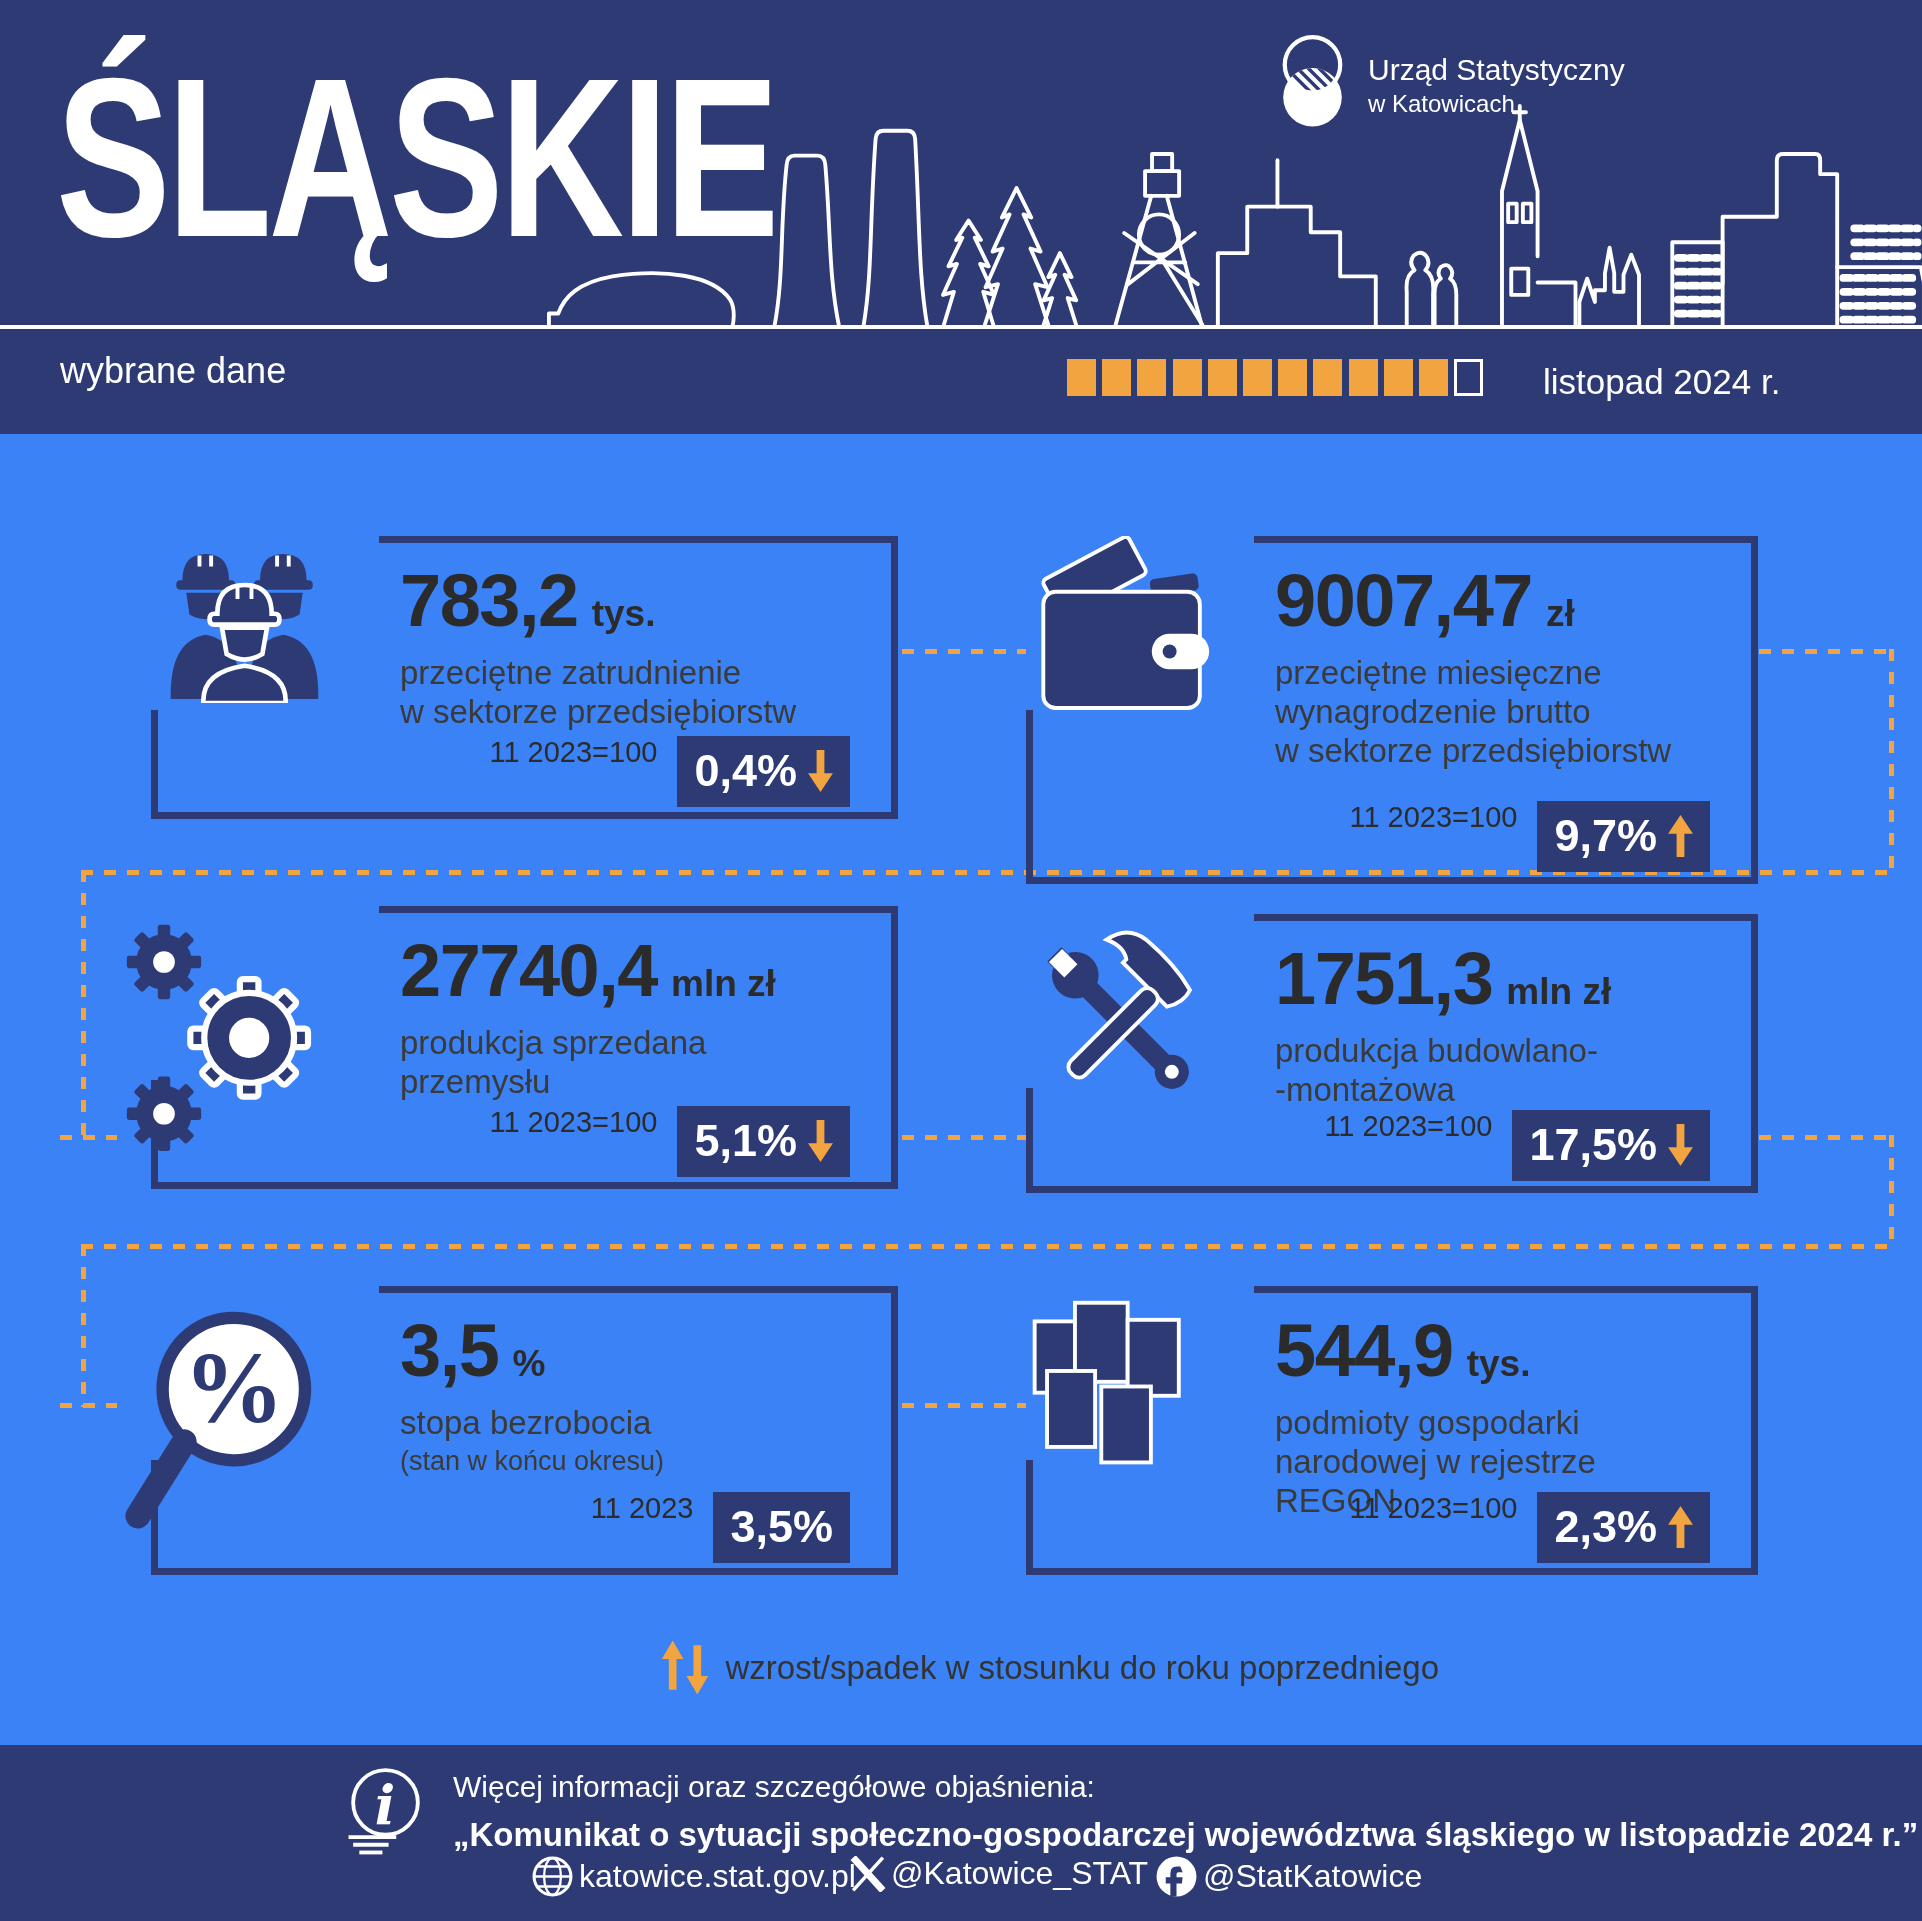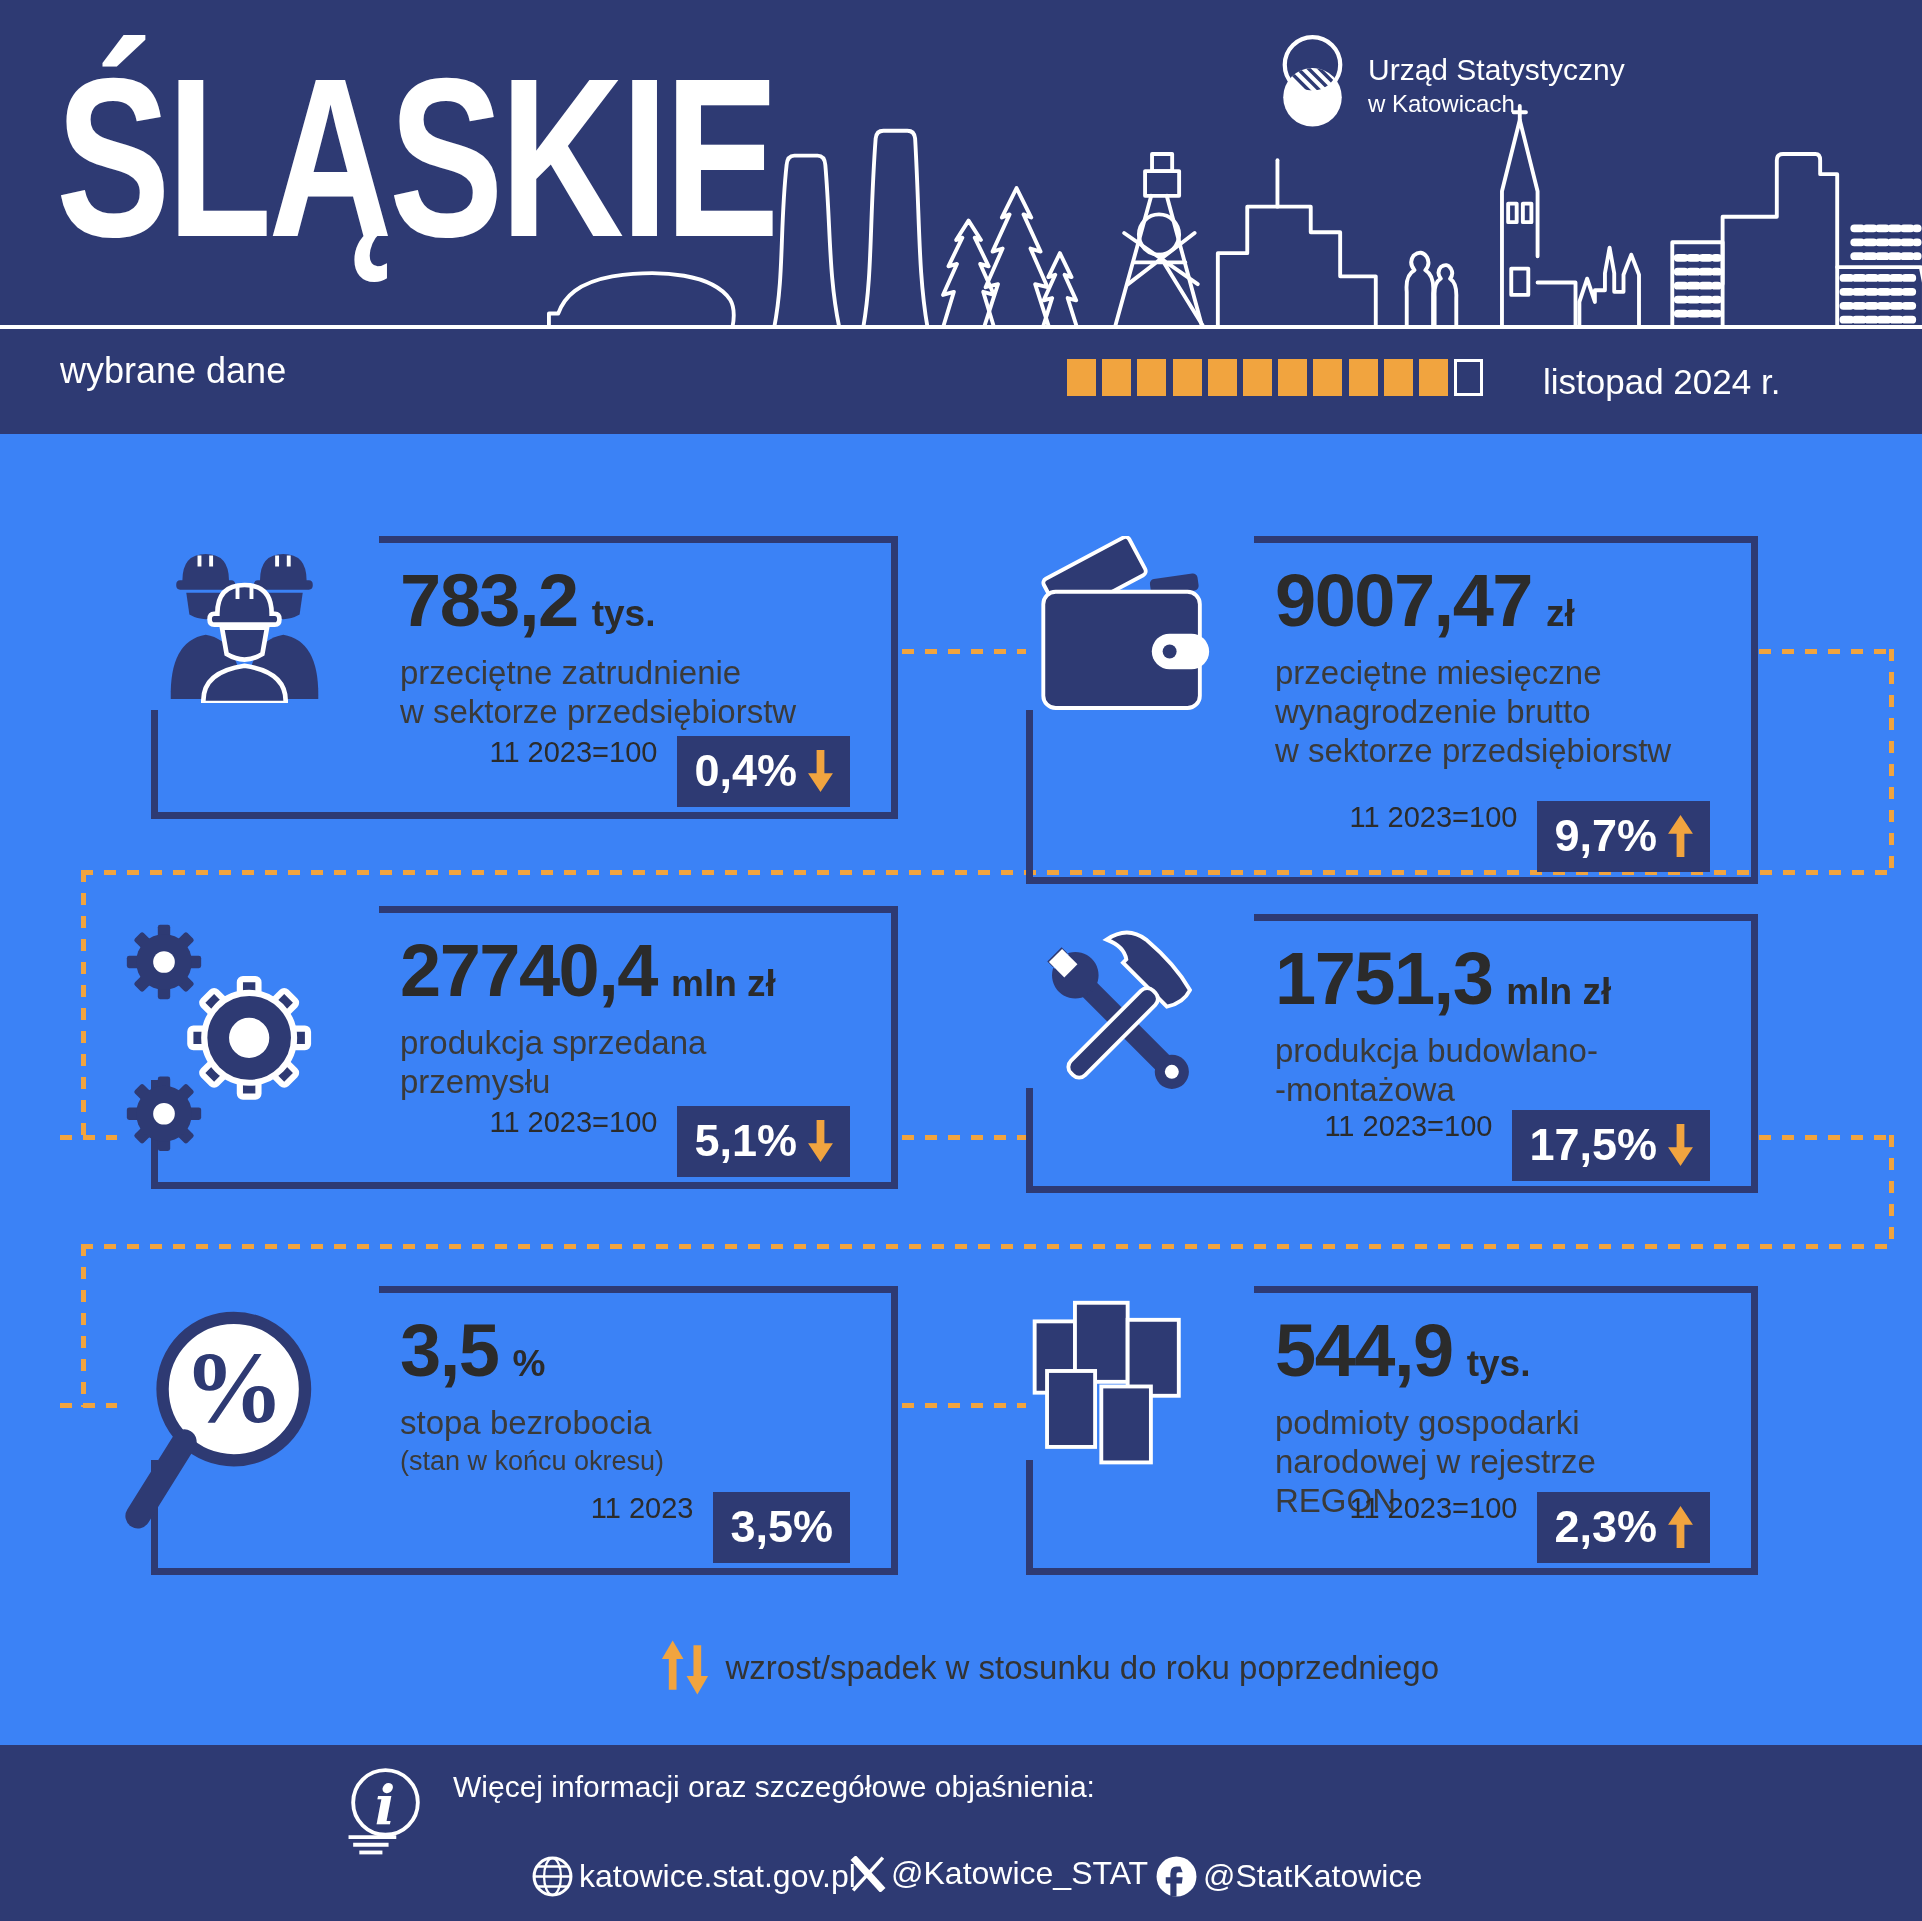--- a/index.html
+++ b/index.html
@@ -424,20 +424,21 @@
       <circle cx="50" cy="52" r="42" fill="none" stroke="#ffffff" stroke-width="5"></circle>
       <text x="36" y="80" font-family="DejaVu Serif, serif" font-style="italic" font-weight="bold" font-size="70" fill="#ffffff">i</text>
       <g stroke="#ffffff" stroke-width="5">
         <line x1="2" y1="97" x2="64" y2="97"></line>
         <line x1="8" y1="107" x2="54" y2="107"></line>
         <line x1="16" y1="117" x2="46" y2="117"></line>
       </g>
     </svg>
     <div class="footer-texts">
       <div class="foot-line1">Więcej informacji oraz szczegółowe objaśnienia:</div>
+      <div class="foot-line2">„Komunikat o sytuacji społeczno-gospodarczej województwa śląskiego w listopadzie 2024 r.”</div>
     </div>
     <div class="links-row">
       <div class="link-item li-1">
         <svg width="43" height="43" viewBox="0 0 56 56" fill="none" stroke="#ffffff">
           <circle cx="28" cy="28" r="24" stroke-width="4"></circle>
           <ellipse cx="28" cy="28" rx="11" ry="24" stroke-width="3"></ellipse>
           <path d="M4,28 H52 M8,15 H48 M8,41 H48" stroke-width="3"></path>
         </svg>
         <span>katowice.stat.gov.pl</span>
       </div>

